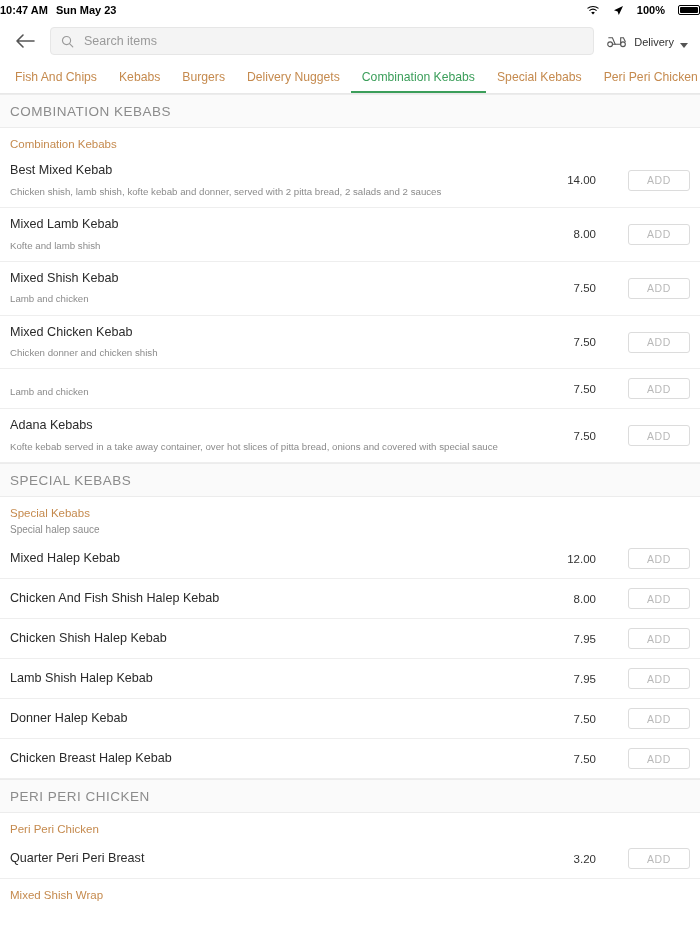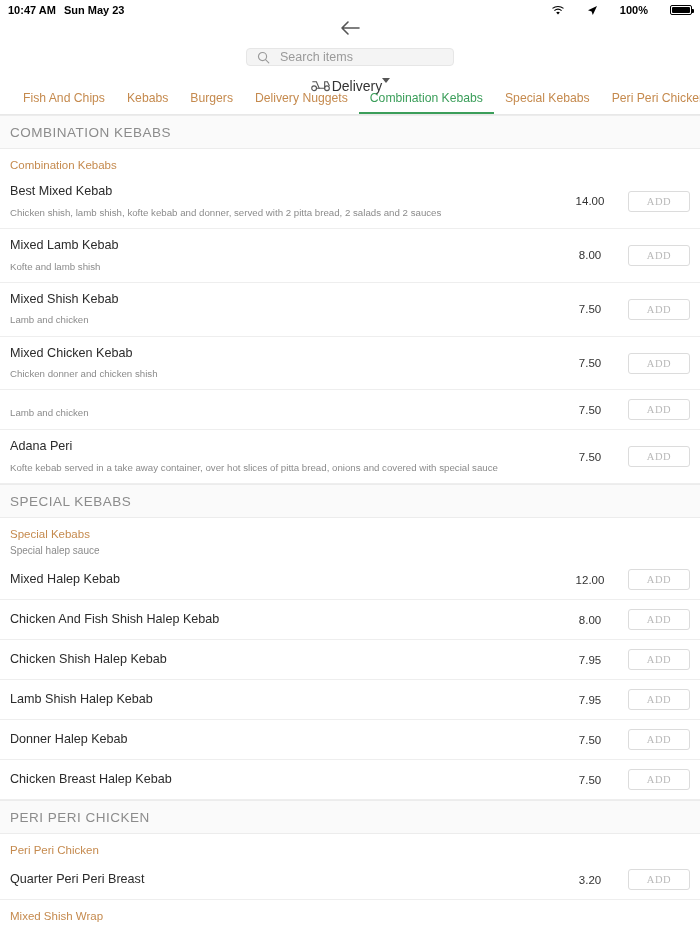--- a/index.html
+++ b/index.html
@@ -10,33 +10,33 @@
     font-family: "Liberation Sans", sans-serif;
     color: #222;
     overflow: hidden;
   }
 
   
   .statusbar {
     height: 20px;
     display: flex;
     align-items: center;
-    padding: 0 8px;
+    padding: 0 0;
     font-size: 11px;
     font-weight: bold;
     color: #000;
     background: #fff;
   }
   .statusbar .time { margin-right: 8px; }
   .statusbar .date { font-weight: bold; }
   .statusbar .right {
     margin-left: auto;
     display: flex;
     align-items: center;
-    gap: 22px;
+    gap: 13px;
   }
   .statusbar .right .pct { font-size: 11px; font-weight: bold; }
   .battery {
     width: 22px; height: 10px;
     border: 1px solid #000;
     border-radius: 2px;
     position: relative;
     display: inline-block;
   }
   .battery::after {
@@ -56,21 +56,20 @@
   }
 
   
   .header {
     height: 42px;
     display: flex;
     align-items: center;
     padding: 0 12px;
     gap: 12px;
     background: #fff;
-    flex-direction: column;
   }
   .back-btn {
     width: 26px; height: 26px;
     display: flex; align-items: center; justify-content: center;
     color: #444;
     font-size: 20px;
     line-height: 1;
     cursor: pointer;
   }
   .search-wrap {
@@ -94,43 +93,43 @@
     background: transparent;
     outline: none;
     font-size: 12.5px;
     font-family: "Liberation Sans", sans-serif;
     color: #333;
     width: 100%;
   }
   .search-input::placeholder { color: #9a9a9a; }
   .delivery {
     display: flex;
-    align-items: flex-start;
-    font-size: 14px;
+    align-items: flex-end;
+    gap: 6px;
+    font-size: 11px;
     color: #333;
     cursor: pointer;
     white-space: nowrap;
   }
   .delivery .moped { color: #555; }
   .caret {
     width: 0; height: 0;
     border-left: 4px solid transparent;
     border-right: 4px solid transparent;
     border-top: 5px solid #555;
   }
 
   
   .tabs {
     height: 32px;
     display: flex;
     align-items: stretch;
     border-bottom: 1px solid #e8e8e8;
     overflow: hidden;
-    padding-left: 12px;
-    margin-top: 21px;
+    padding-left: 4px;
   }
   .tab {
     display: flex;
     align-items: center;
     padding: 0 11px;
     font-size: 12.2px;
     color: #c58a4e;
     white-space: nowrap;
     cursor: pointer;
     border-bottom: 2px solid transparent;
@@ -183,34 +182,34 @@
   .item .desc {
     font-size: 9.7px;
     color: #8b8b8b;
     margin-top: 7px;
     line-height: 1.25;
   }
   .item .price {
     font-size: 11.5px;
     color: #333;
     width: 48px;
-    text-align: center;
-    margin-right: 14px;
+    text-align: right;
+    margin-right: 32px;
     flex: 0 0 auto;
   }
   .add-btn {
     width: 62px;
     height: 21px;
     border: 1px solid #dcdcdc;
     border-radius: 3px;
     background: #fff;
     color: #b9b9b9;
     font-size: 10.5px;
     letter-spacing: 0.6px;
-    font-family: Liberation Serif, serif;
+    font-family: Liberation Sans, sans-serif;
     cursor: pointer;
     flex: 0 0 auto;
   }
 </style>
 </head>
 <body>
 
 <div class="statusbar">
   <span class="time">10:47 AM</span>
   <span class="date">Sun May 23</span>
@@ -302,21 +301,21 @@
     </div>
     <div class="item">
       <div class="info">
         <div class="desc">Lamb and chicken</div>
       </div>
       <div class="price">7.50</div>
       <button class="add-btn">ADD</button>
     </div>
     <div class="item">
       <div class="info">
-        <div class="name">Adana Peri</div>
+        <div class="name">Adana Kebabs</div>
         <div class="desc">Kofte kebab served in a take away container, over hot slices of pitta bread, onions and covered with special sauce</div>
       </div>
       <div class="price">7.50</div>
       <button class="add-btn">ADD</button>
     </div>
     <div class="section-header">SPECIAL KEBABS</div>
     <div class="subsection">Special Kebabs</div>
     <div class="subsection plain-note">Special halep sauce</div>
     <div class="item">
       <div class="info">

